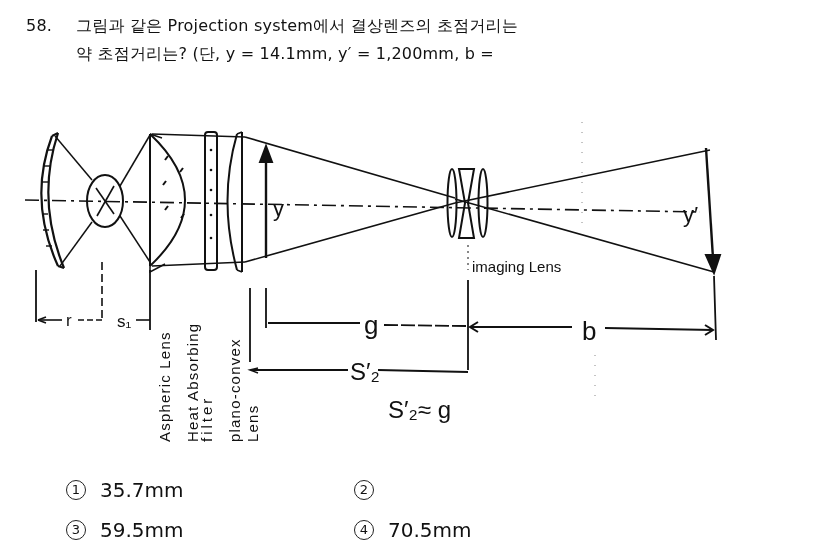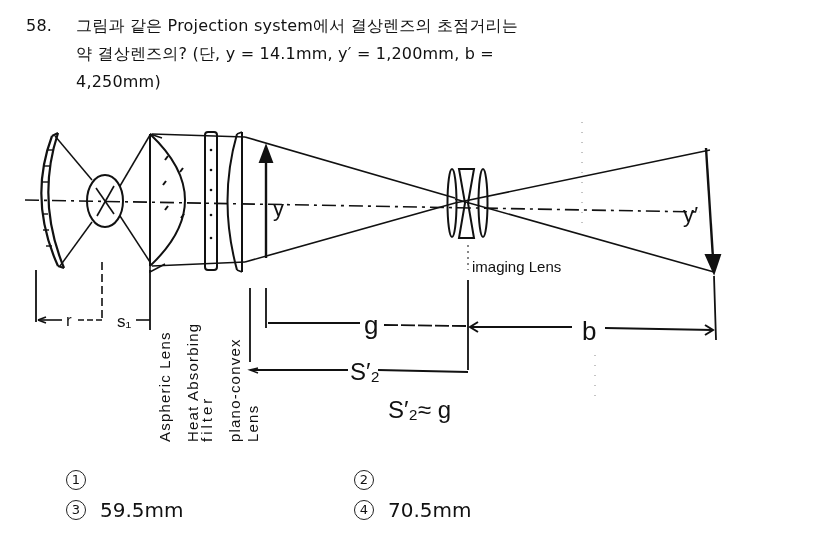--- a/index.html
+++ b/index.html
@@ -63,22 +63,21 @@
       margin-right: 14px;
       box-sizing: content-box;
     }
     svg text { font-family: "Liberation Sans Narrow", "Liberation Sans", sans-serif; }
   </style>
 </head>
 <body>
 
 <div class="question">
   <span class="q-line"><span class="q-num">58.</span><span>그림과 같은 Projection system에서 결상렌즈의 초점거리는</span></span>
-  <span class="q-line q-indent">약 결상렌즈의? (단, y = 14.1mm, y′ = 1,200mm, b =</span>
-  <span class="q-line q-indent">4,250mm)</span>
+  <span class="q-line q-indent">약 초점거리는? (단, y = 14.1mm, y′ = 1,200mm, b =</span>
 </div>
 
 <div class="figure">
   <svg width="826" height="360" viewBox="0 100 826 360" xmlns="http://www.w3.org/2000/svg" stroke="#111" fill="none" stroke-width="2">
 
     <g>
       <line x1="25" y1="200" x2="700" y2="212" stroke-width="1.6" stroke-dasharray="14 5 3 5"></line>
     </g>
 
     <g>
@@ -214,20 +213,21 @@
       <line x1="378" y1="370" x2="468" y2="372" stroke-width="1.8"></line>
       <text x="388" y="418" font-size="24" fill="#111" stroke="none">S′₂≈ g</text>
     </g>
   </svg>
 </div>
 
 <div class="choices">
   <div class="choice-row">
     <div class="choice">
       <span class="choice-mark">1</span>
+      <span>35.7mm</span>
     </div>
     <div class="choice">
       <span class="choice-mark">2</span>
     </div>
   </div>
   <div class="choice-row">
     <div class="choice">
       <span class="choice-mark">3</span>
       <span>59.5mm</span>
     </div>

